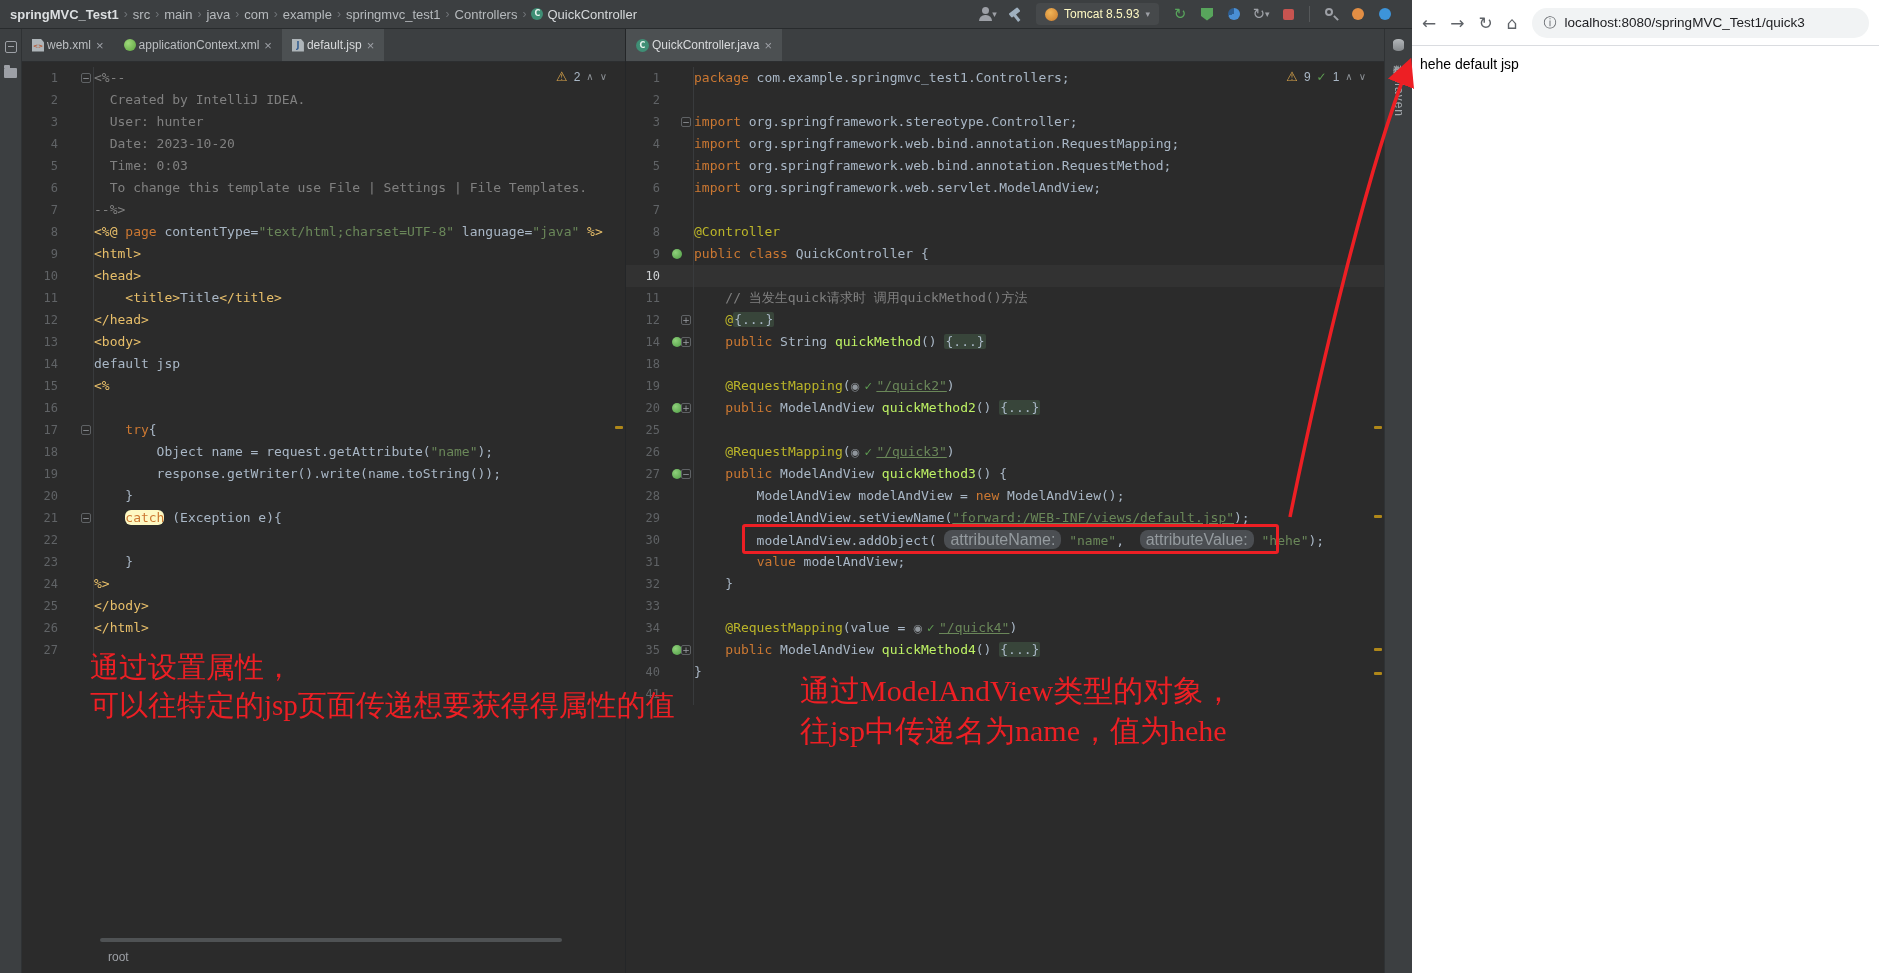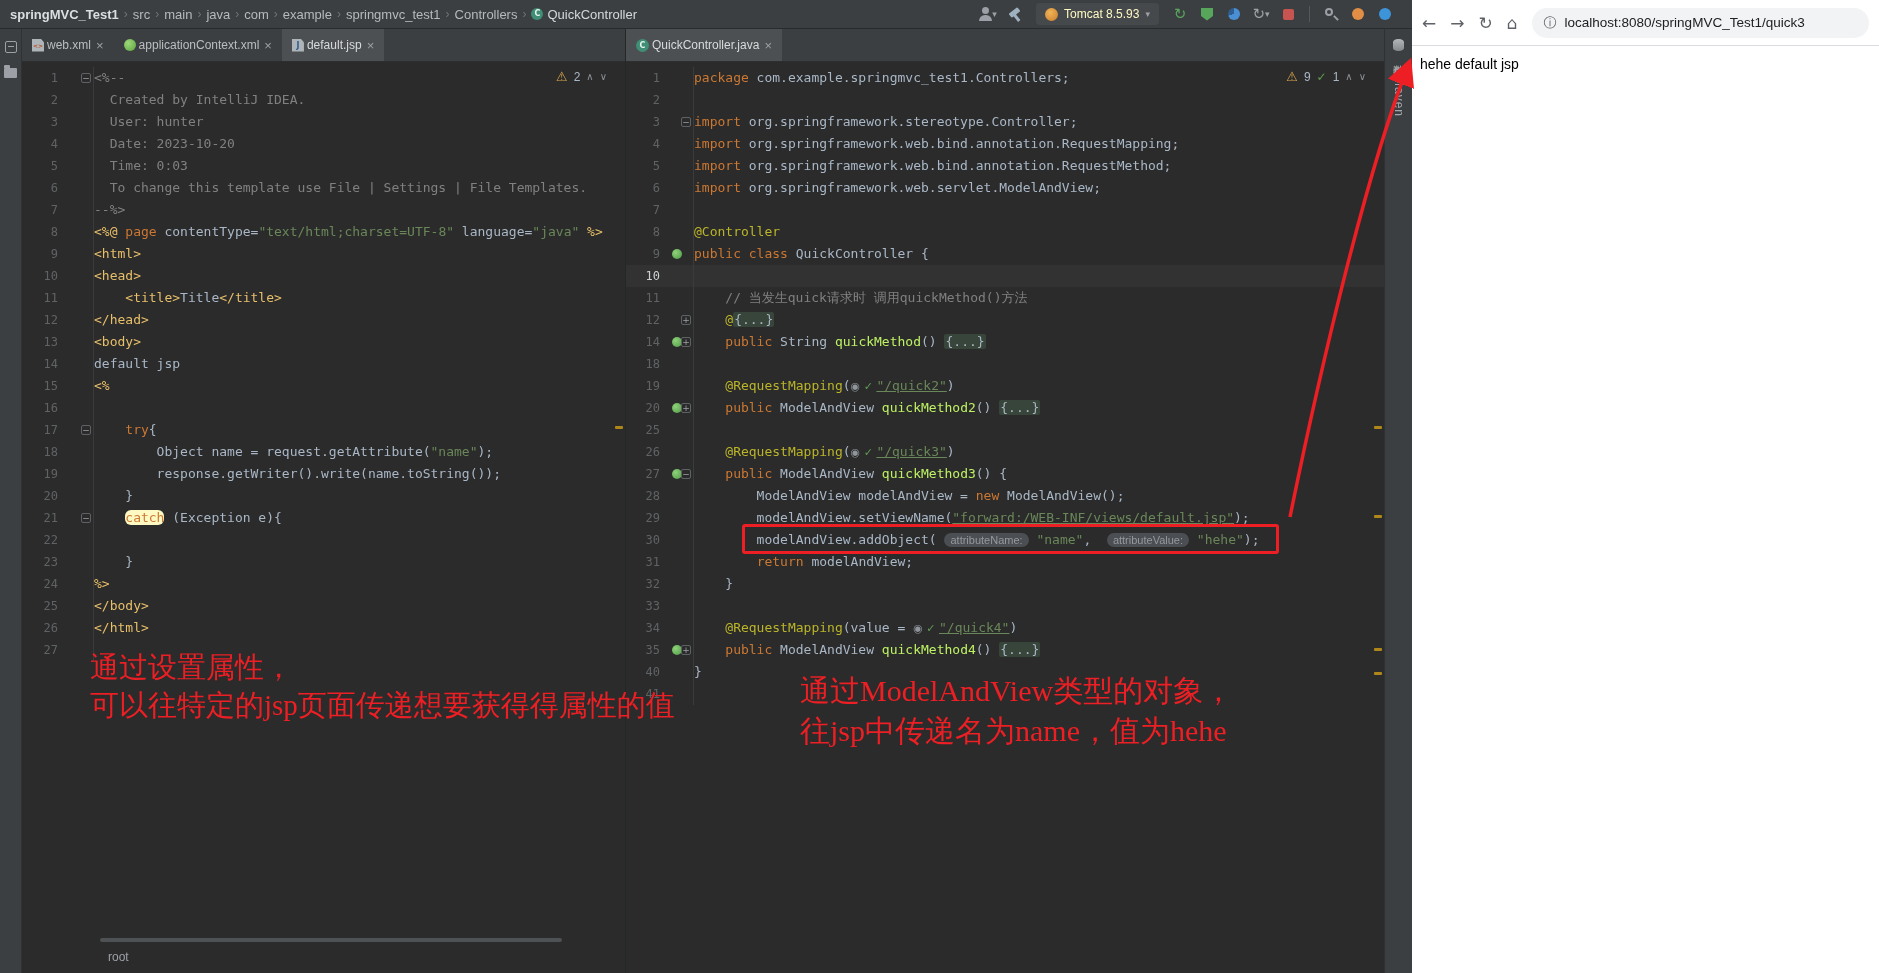--- a/index.html
+++ b/index.html
@@ -82,21 +82,21 @@
   .tk-pln{color:#a9b7c6}
   .tk-kw{color:#cc7832}
   .tk-kwhl{color:#cc7832;background:#fef9c3;border-radius:6px}
   .tk-str{color:#6a8759}
   .tk-stru{color:#6a8759;text-decoration:underline}
   .tk-cmt{color:#808080}
   .tk-ann{color:#bbb529}
   .tk-tag{color:#e8bf6a}
   .tk-meth{color:#bef264}
   .tk-fold{background:#38453a;color:#a9b7c6;border-radius:2px;padding:0 1px}
-  .tk-hint{background:#4b4e52;color:#949a9e;border-radius:8px;padding:1px 6px;font-size:11px;font-family:"Liberation Sans",sans-serif}
+  .tk-hint{background:#4b4e52;color:#949a9e;border-radius:8px;padding:1px 6px;font-size:16px;font-family:"Liberation Sans",sans-serif}
   .tk-icg{color:#8f959b;font-family:"DejaVu Sans",sans-serif;font-size:11px}
   .tk-ick{color:#5f9e52;font-family:"DejaVu Sans",sans-serif;font-size:11px}
 
   .insp{position:absolute;top:40px;right:18px;z-index:5;display:flex;align-items:center;gap:6px;font-size:12px;color:#a9b7c6}
   .w-ic{color:#dba54a;font-size:13px;font-family:"DejaVu Sans",sans-serif}
   .ok-ic{color:#5f9e52;font-size:12px;font-weight:bold;font-family:"DejaVu Sans",sans-serif}
   .chev{color:#8c9196;font-size:10px;font-family:"DejaVu Sans",sans-serif}
   .smark{position:absolute;right:2px;width:8px;height:3px;background:#be9117;opacity:.9;border-radius:1px;z-index:4}
   .hscroll{position:absolute;left:78px;top:909px;width:462px;height:4px;background:#4f5254;border-radius:2px;z-index:3}
   .bcrumb{position:absolute;left:86px;top:921px;font-size:12px;color:#9da0a6;z-index:3}
@@ -530,21 +530,21 @@
             <span class="ltext"><span class="tk-pln">        modelAndView.setViewName(</span><span class="tk-stru">"forward:/WEB-INF/views/default.jsp"</span><span class="tk-pln">);</span></span>
           </div>
           <div class="crow">
             <span class="lnum">30</span>
             <span class="gut"></span>
             <span class="ltext"><span class="tk-pln">        modelAndView.addObject( </span><span class="tk-hint">attributeName:</span><span class="tk-pln"> </span><span class="tk-str">"name"</span><span class="tk-pln">,  </span><span class="tk-hint">attributeValue:</span><span class="tk-pln"> </span><span class="tk-str">"hehe"</span><span class="tk-pln">);</span></span>
           </div>
           <div class="crow">
             <span class="lnum">31</span>
             <span class="gut"></span>
-            <span class="ltext"><span class="tk-pln">        </span><span class="tk-kw">return</span><span class="tk-pln"> modelAndView;</span></span>
+            <span class="ltext"><span class="tk-pln">        </span><span class="tk-kw">value</span><span class="tk-pln"> modelAndView;</span></span>
           </div>
           <div class="crow">
             <span class="lnum">32</span>
             <span class="gut"></span>
             <span class="ltext"><span class="tk-pln">    }</span></span>
           </div>
           <div class="crow">
             <span class="lnum">33</span>
             <span class="gut"></span>
             <span class="ltext"></span>

